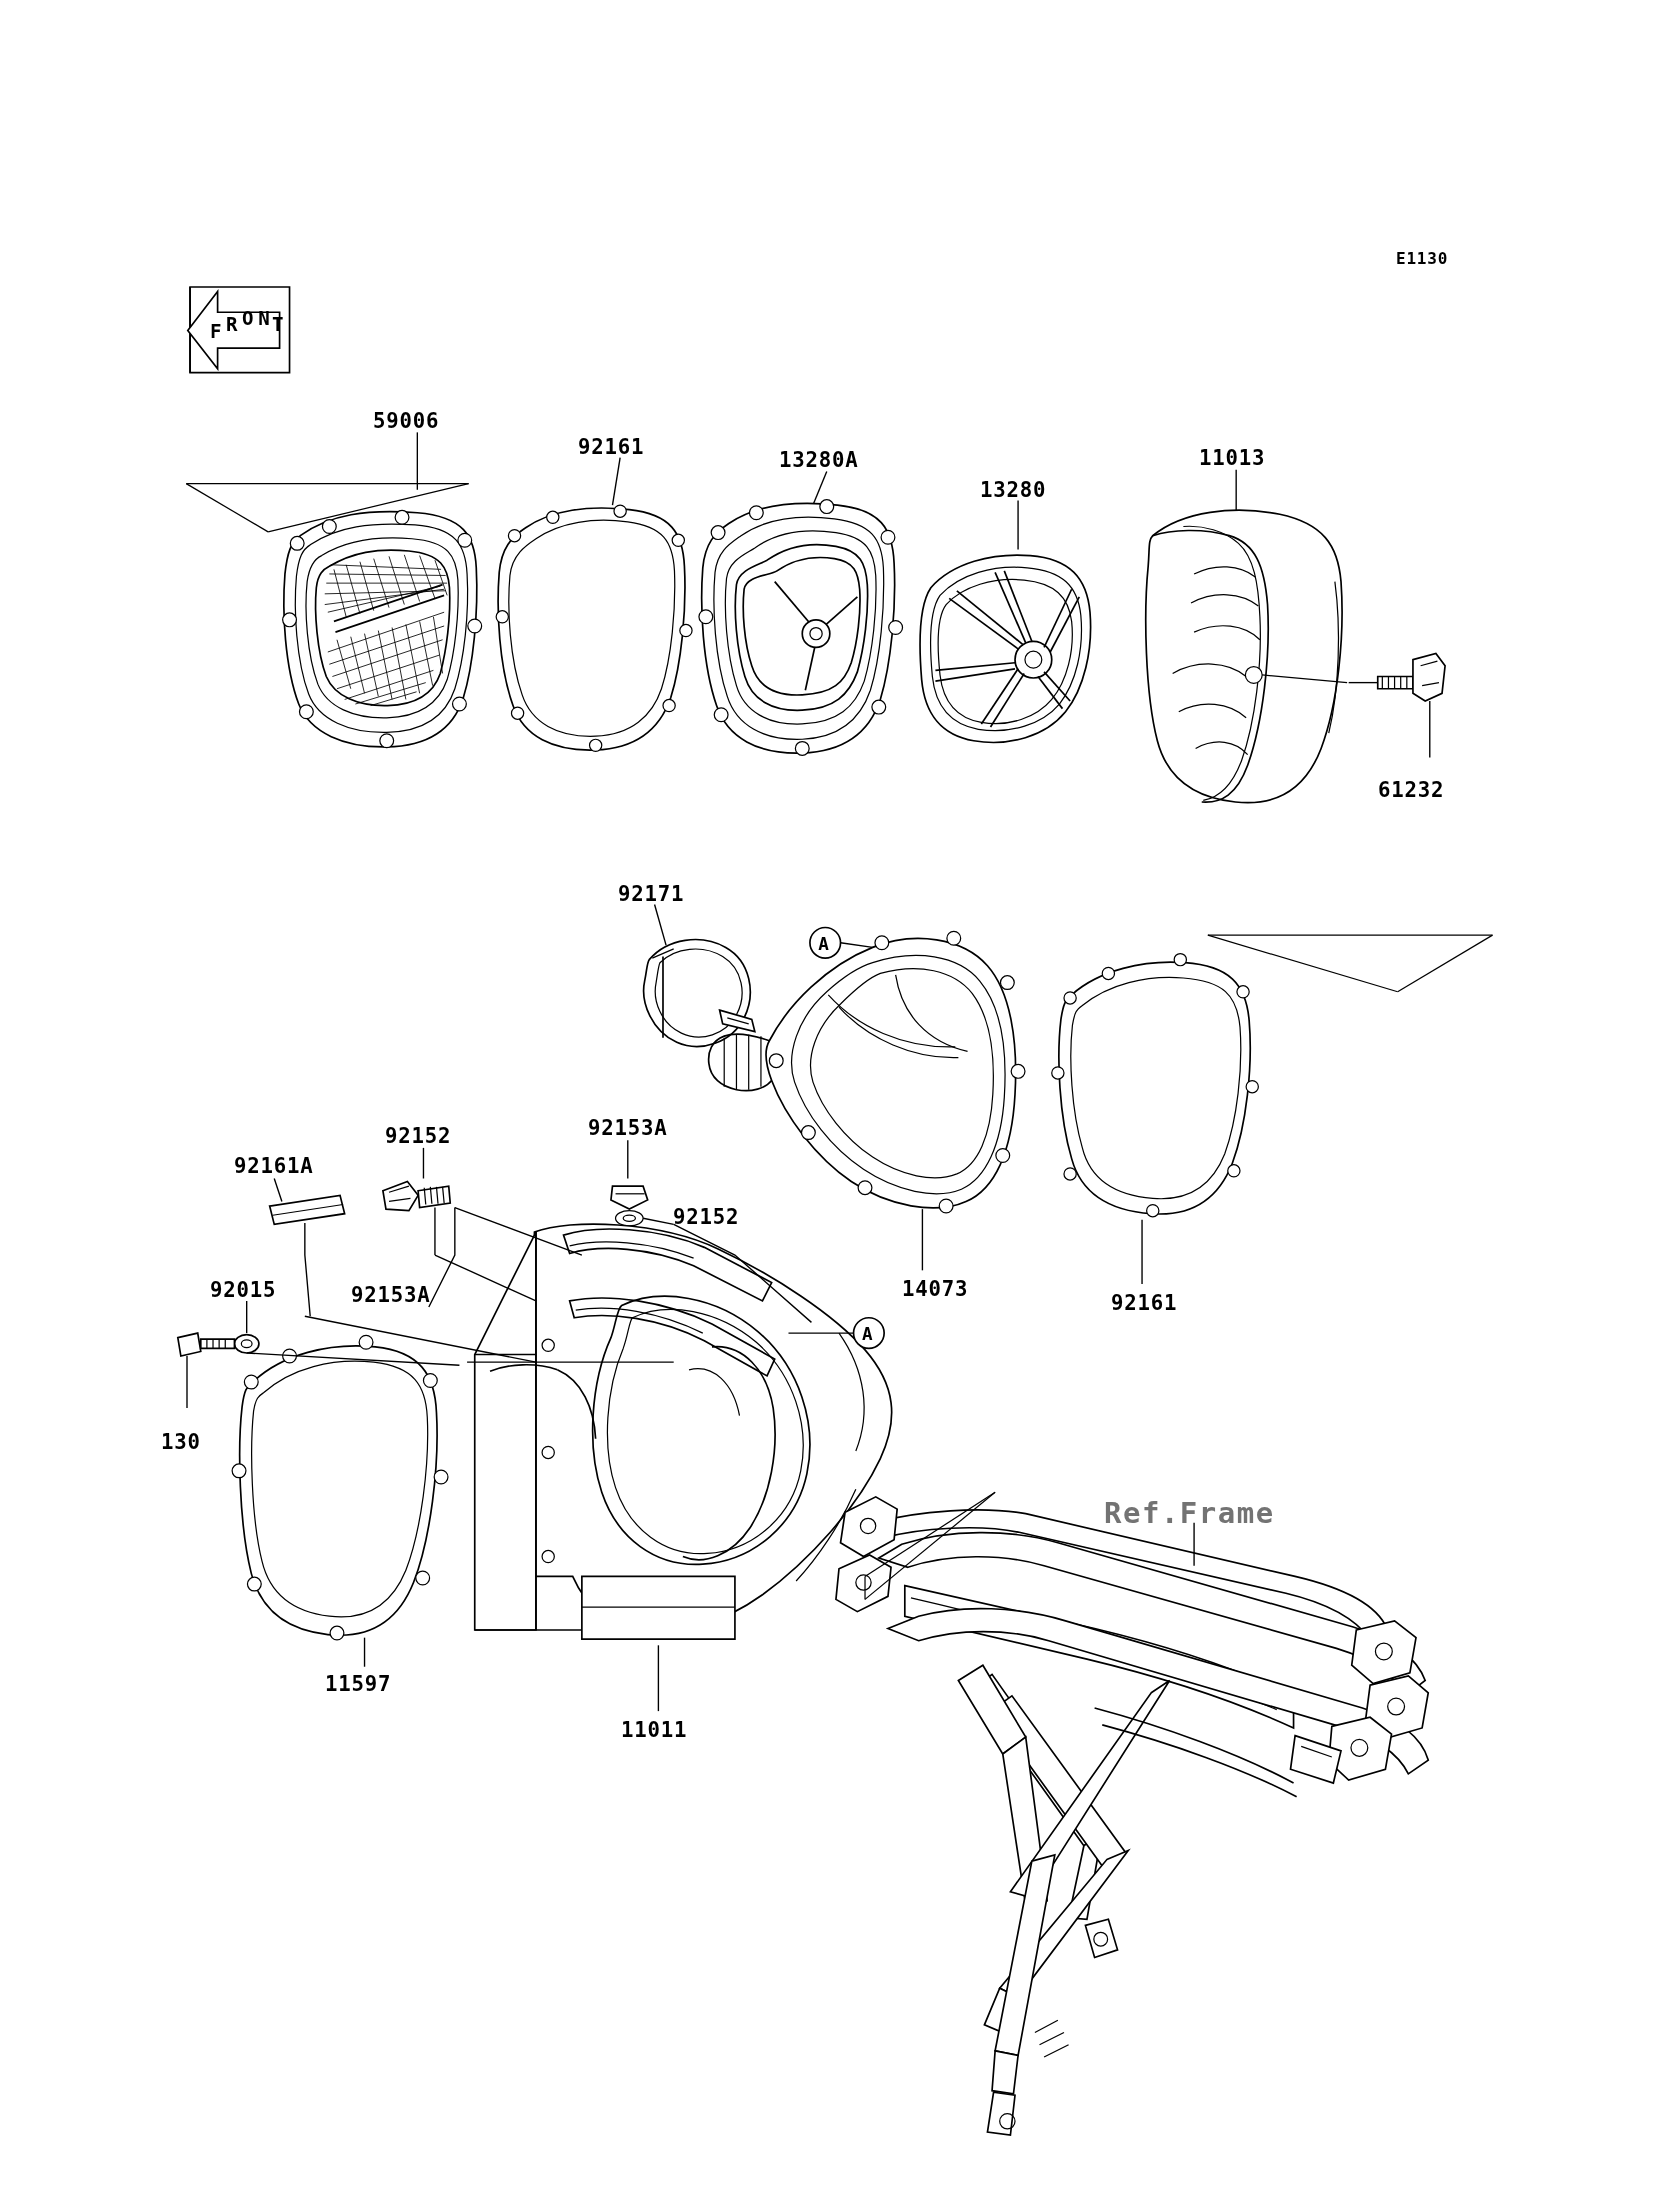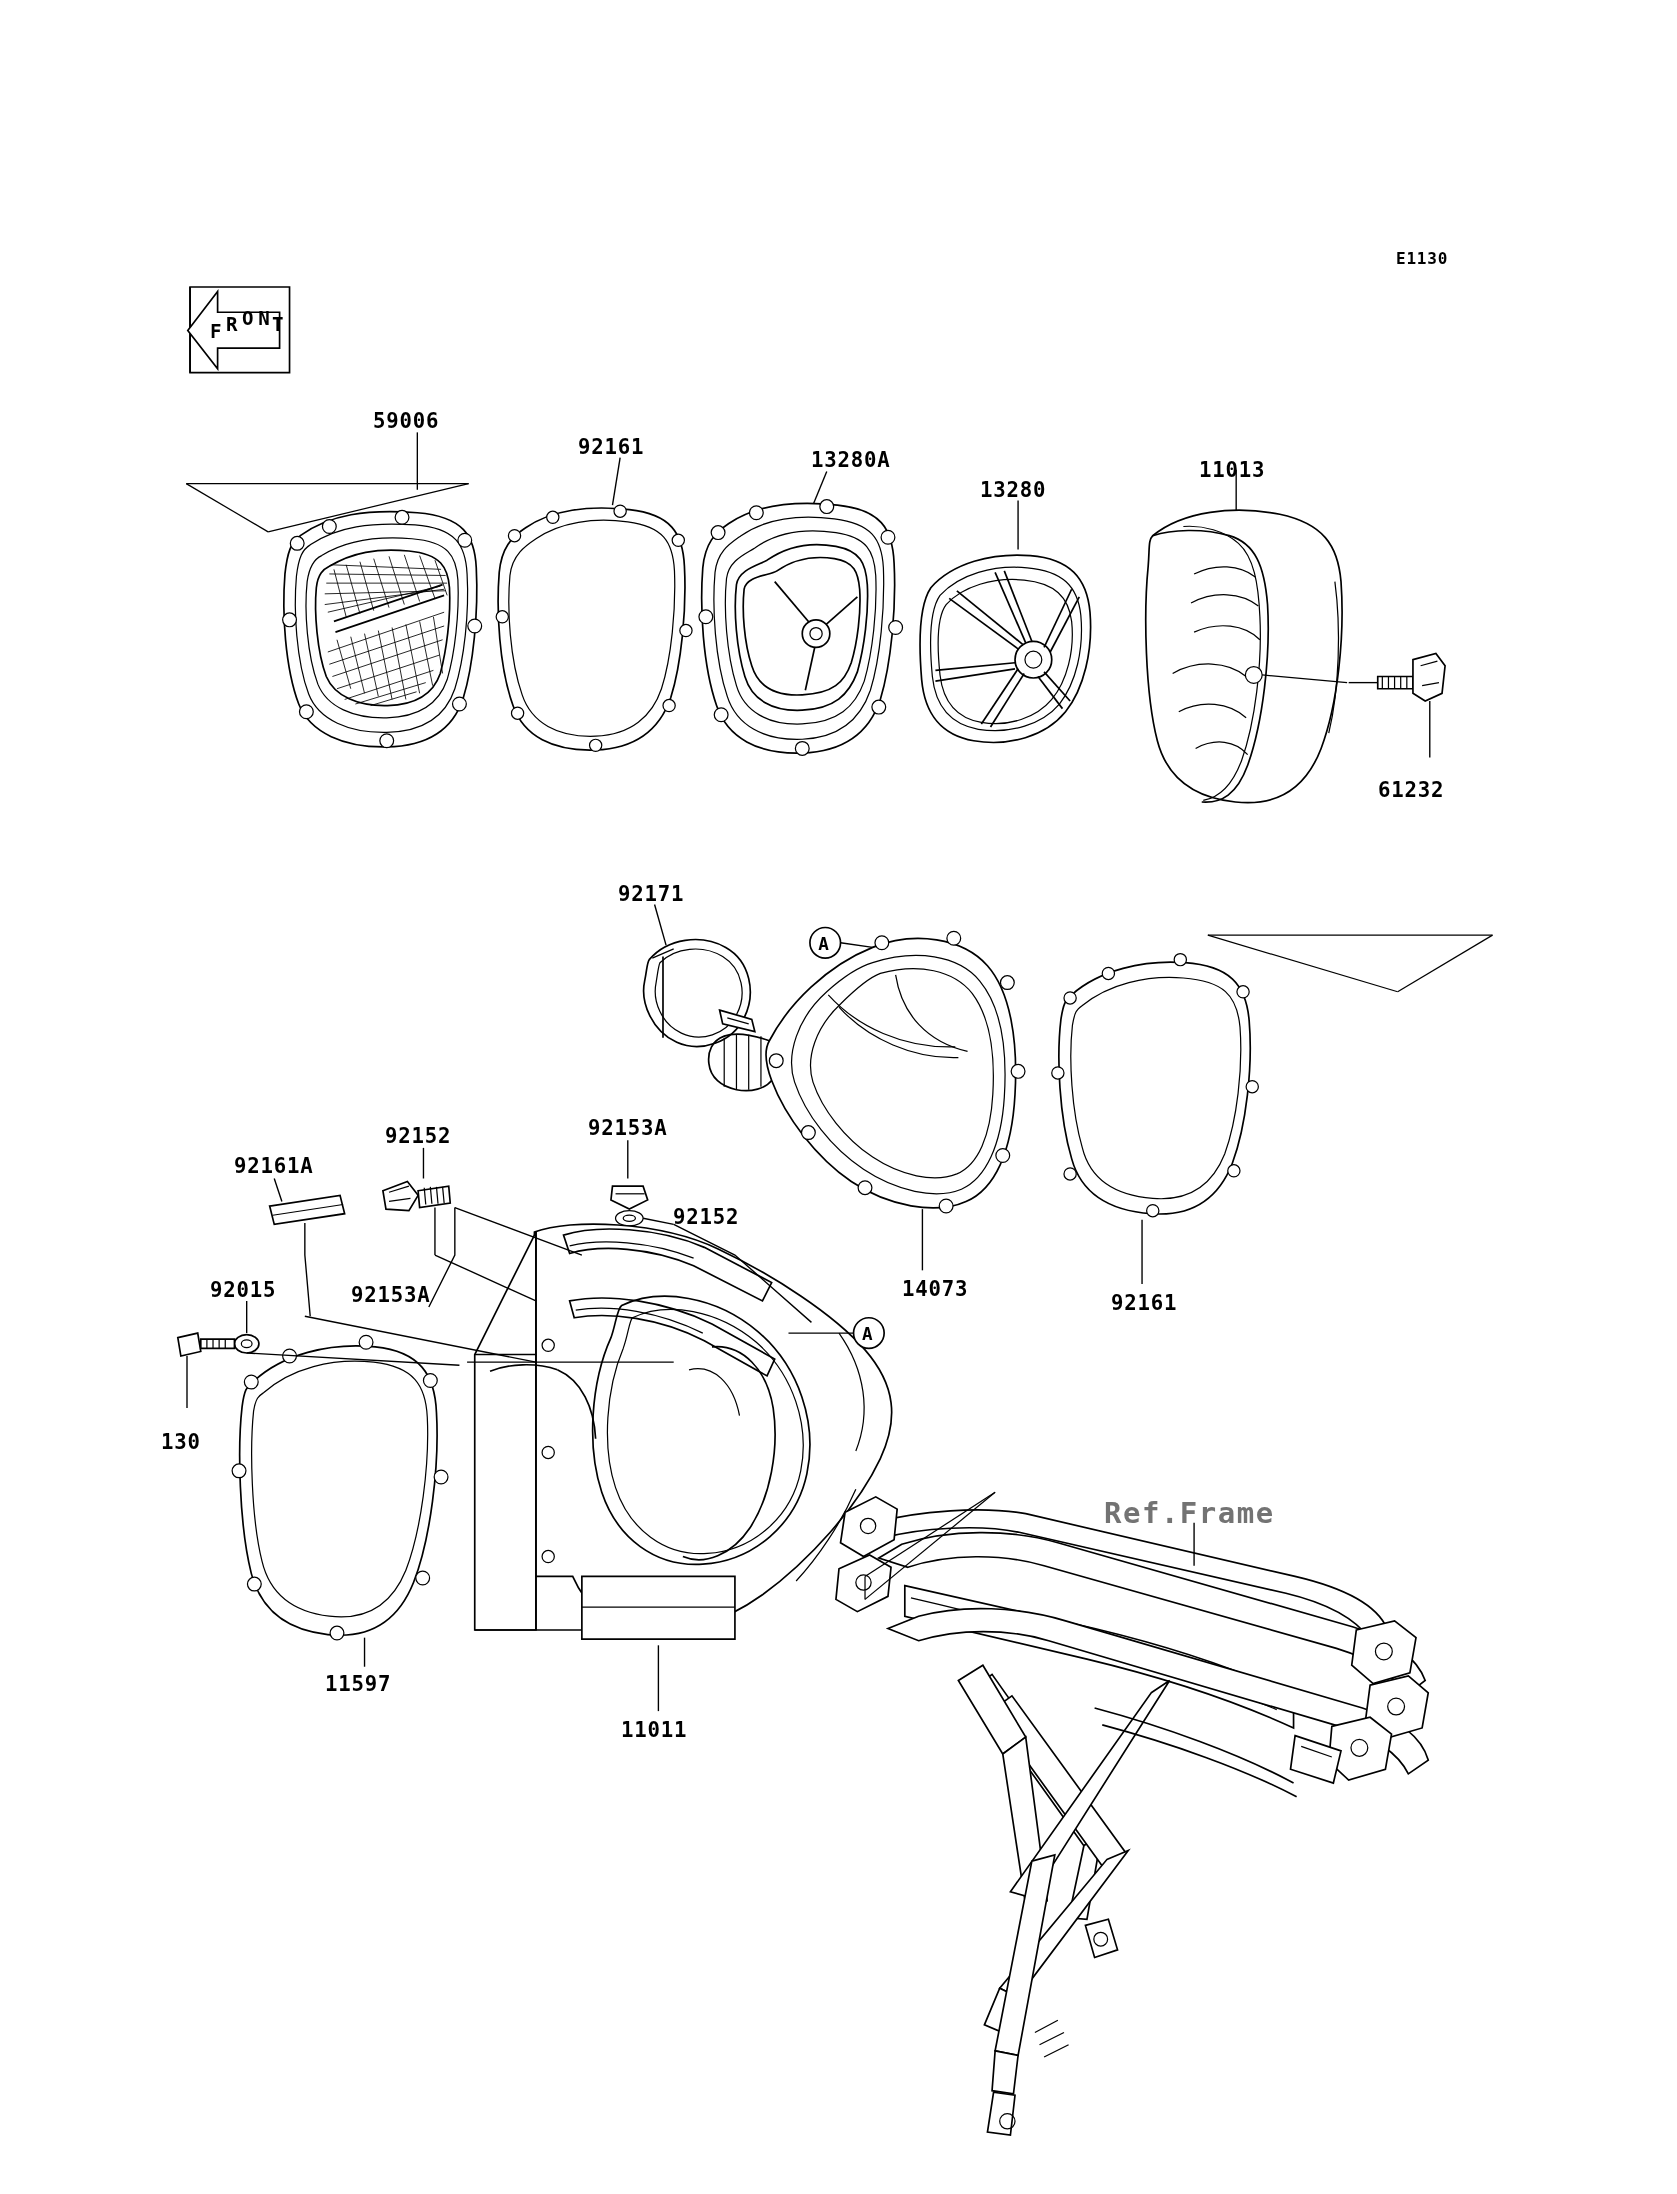--- a/index.html
+++ b/index.html
@@ -65,23 +65,23 @@
 <body>
 
 <div id="diagram-root">
 
   <div class="corner-code" style="left:1396px; top:249px;">E1130</div>
 
   <div class="refframe" style="left:1104px; top:1496px;">Ref.Frame</div>
 
   <div class="label plabel" style="left:373px; top:409px;">59006</div>
   <div class="label plabel" style="left:578px; top:435px;">92161</div>
-  <div class="label plabel" style="left:779px; top:448px;margin-left:32px;">13280A</div>
+  <div class="label plabel" style="left:779px; top:448px;">13280A</div>
   <div class="label plabel" style="left:980px; top:478px;">13280</div>
-  <div class="label plabel" style="left:1199px; top:446px;margin-top:12px;">11013</div>
+  <div class="label plabel" style="left:1199px; top:446px;">11013</div>
   <div class="label plabel" style="left:1378px; top:778px;">61232</div>
   <div class="label plabel" style="left:618px; top:882px;">92171</div>
   <div class="label plabel" style="left:588px; top:1116px;">92153A</div>
   <div class="label plabel" style="left:385px; top:1124px;">92152</div>
   <div class="label plabel" style="left:673px; top:1205px;">92152</div>
   <div class="label plabel" style="left:234px; top:1154px;">92161A</div>
   <div class="label plabel" style="left:351px; top:1283px;">92153A</div>
   <div class="label plabel" style="left:210px; top:1278px;">92015</div>
   <div class="label plabel" style="left:161px; top:1430px;">130</div>
   <div class="label plabel" style="left:325px; top:1672px;">11597</div>

